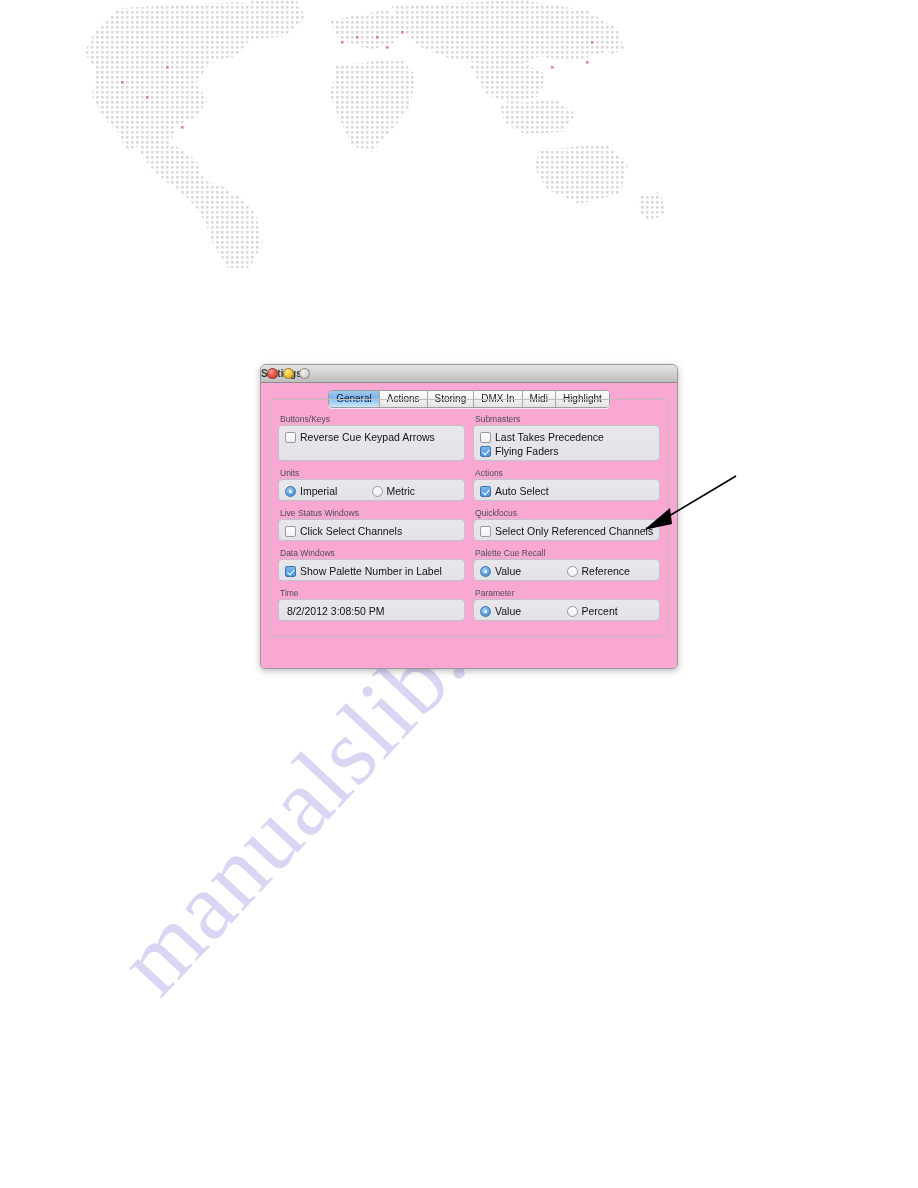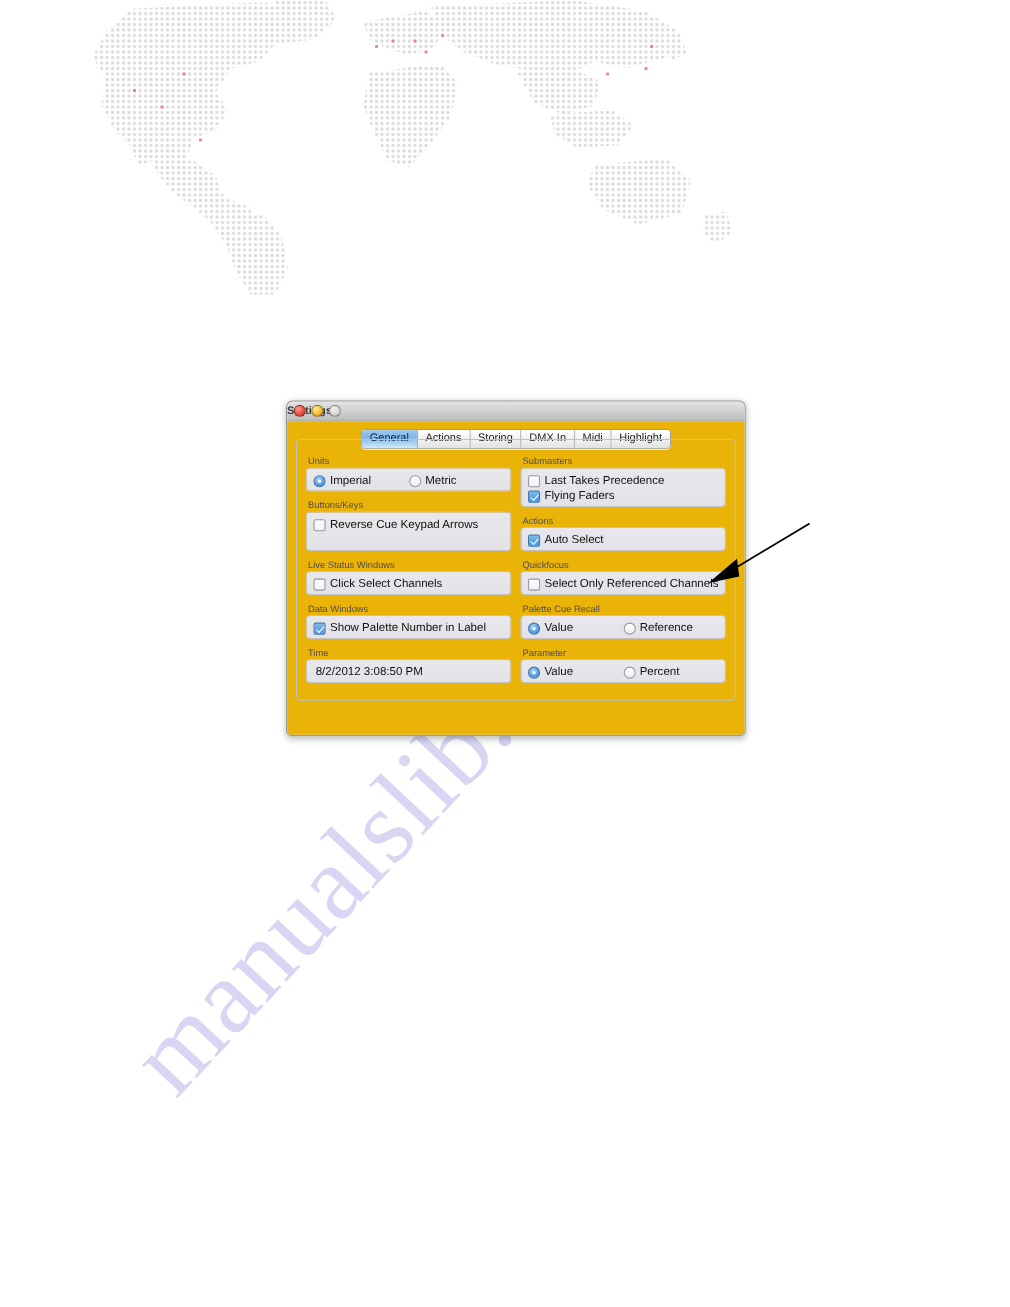--- a/index.html
+++ b/index.html
@@ -98,21 +98,21 @@
   }
   .tl.zoom-disabled {
     background: radial-gradient(circle at 35% 30%, #f2f2f2 0%, #d7d7d7 55%, #bdbdbd 100%);
   }
 
   
   #window-body {
     padding: 6px 8px 8px 8px;
     height: calc(100% - 17px);
     box-sizing: border-box;
-    background: #eab308;
+    background: #f9a8d4;
   }
 
   
   #tab-bar {
     position: relative;
     height: 18px;
     margin: 1px 0 0 0;
     display: flex;
     justify-content: center;
   }
@@ -374,42 +374,42 @@
         <div class="tab">Highlight</div>
       </div>
     </div>
 
     <div id="tab-frame">
       <div class="columns">
 
         <div class="col">
 
           <div class="group">
+            <div class="group-label">Buttons/Keys</div>
+            <div class="group-panel tall">
+              <div class="opt-row">
+                <label class="opt">
+                  <span class="checkbox"></span>
+                  <span class="opt-label">Reverse Cue Keypad Arrows</span>
+                </label>
+              </div>
+            </div>
+          </div>
+
+          <div class="group">
             <div class="group-label">Units</div>
             <div class="group-panel short">
               <div class="opt-row">
                 <label class="opt half">
                   <span class="radio selected"></span>
                   <span class="opt-label">Imperial</span>
                 </label>
                 <label class="opt half">
                   <span class="radio"></span>
                   <span class="opt-label">Metric</span>
-                </label>
-              </div>
-            </div>
-          </div>
-
-          <div class="group">
-            <div class="group-label">Buttons/Keys</div>
-            <div class="group-panel tall">
-              <div class="opt-row">
-                <label class="opt">
-                  <span class="checkbox"></span>
-                  <span class="opt-label">Reverse Cue Keypad Arrows</span>
                 </label>
               </div>
             </div>
           </div>
 
           <div class="group">
             <div class="group-label">Live Status Windows</div>
             <div class="group-panel short">
               <div class="opt-row">
                 <label class="opt">

